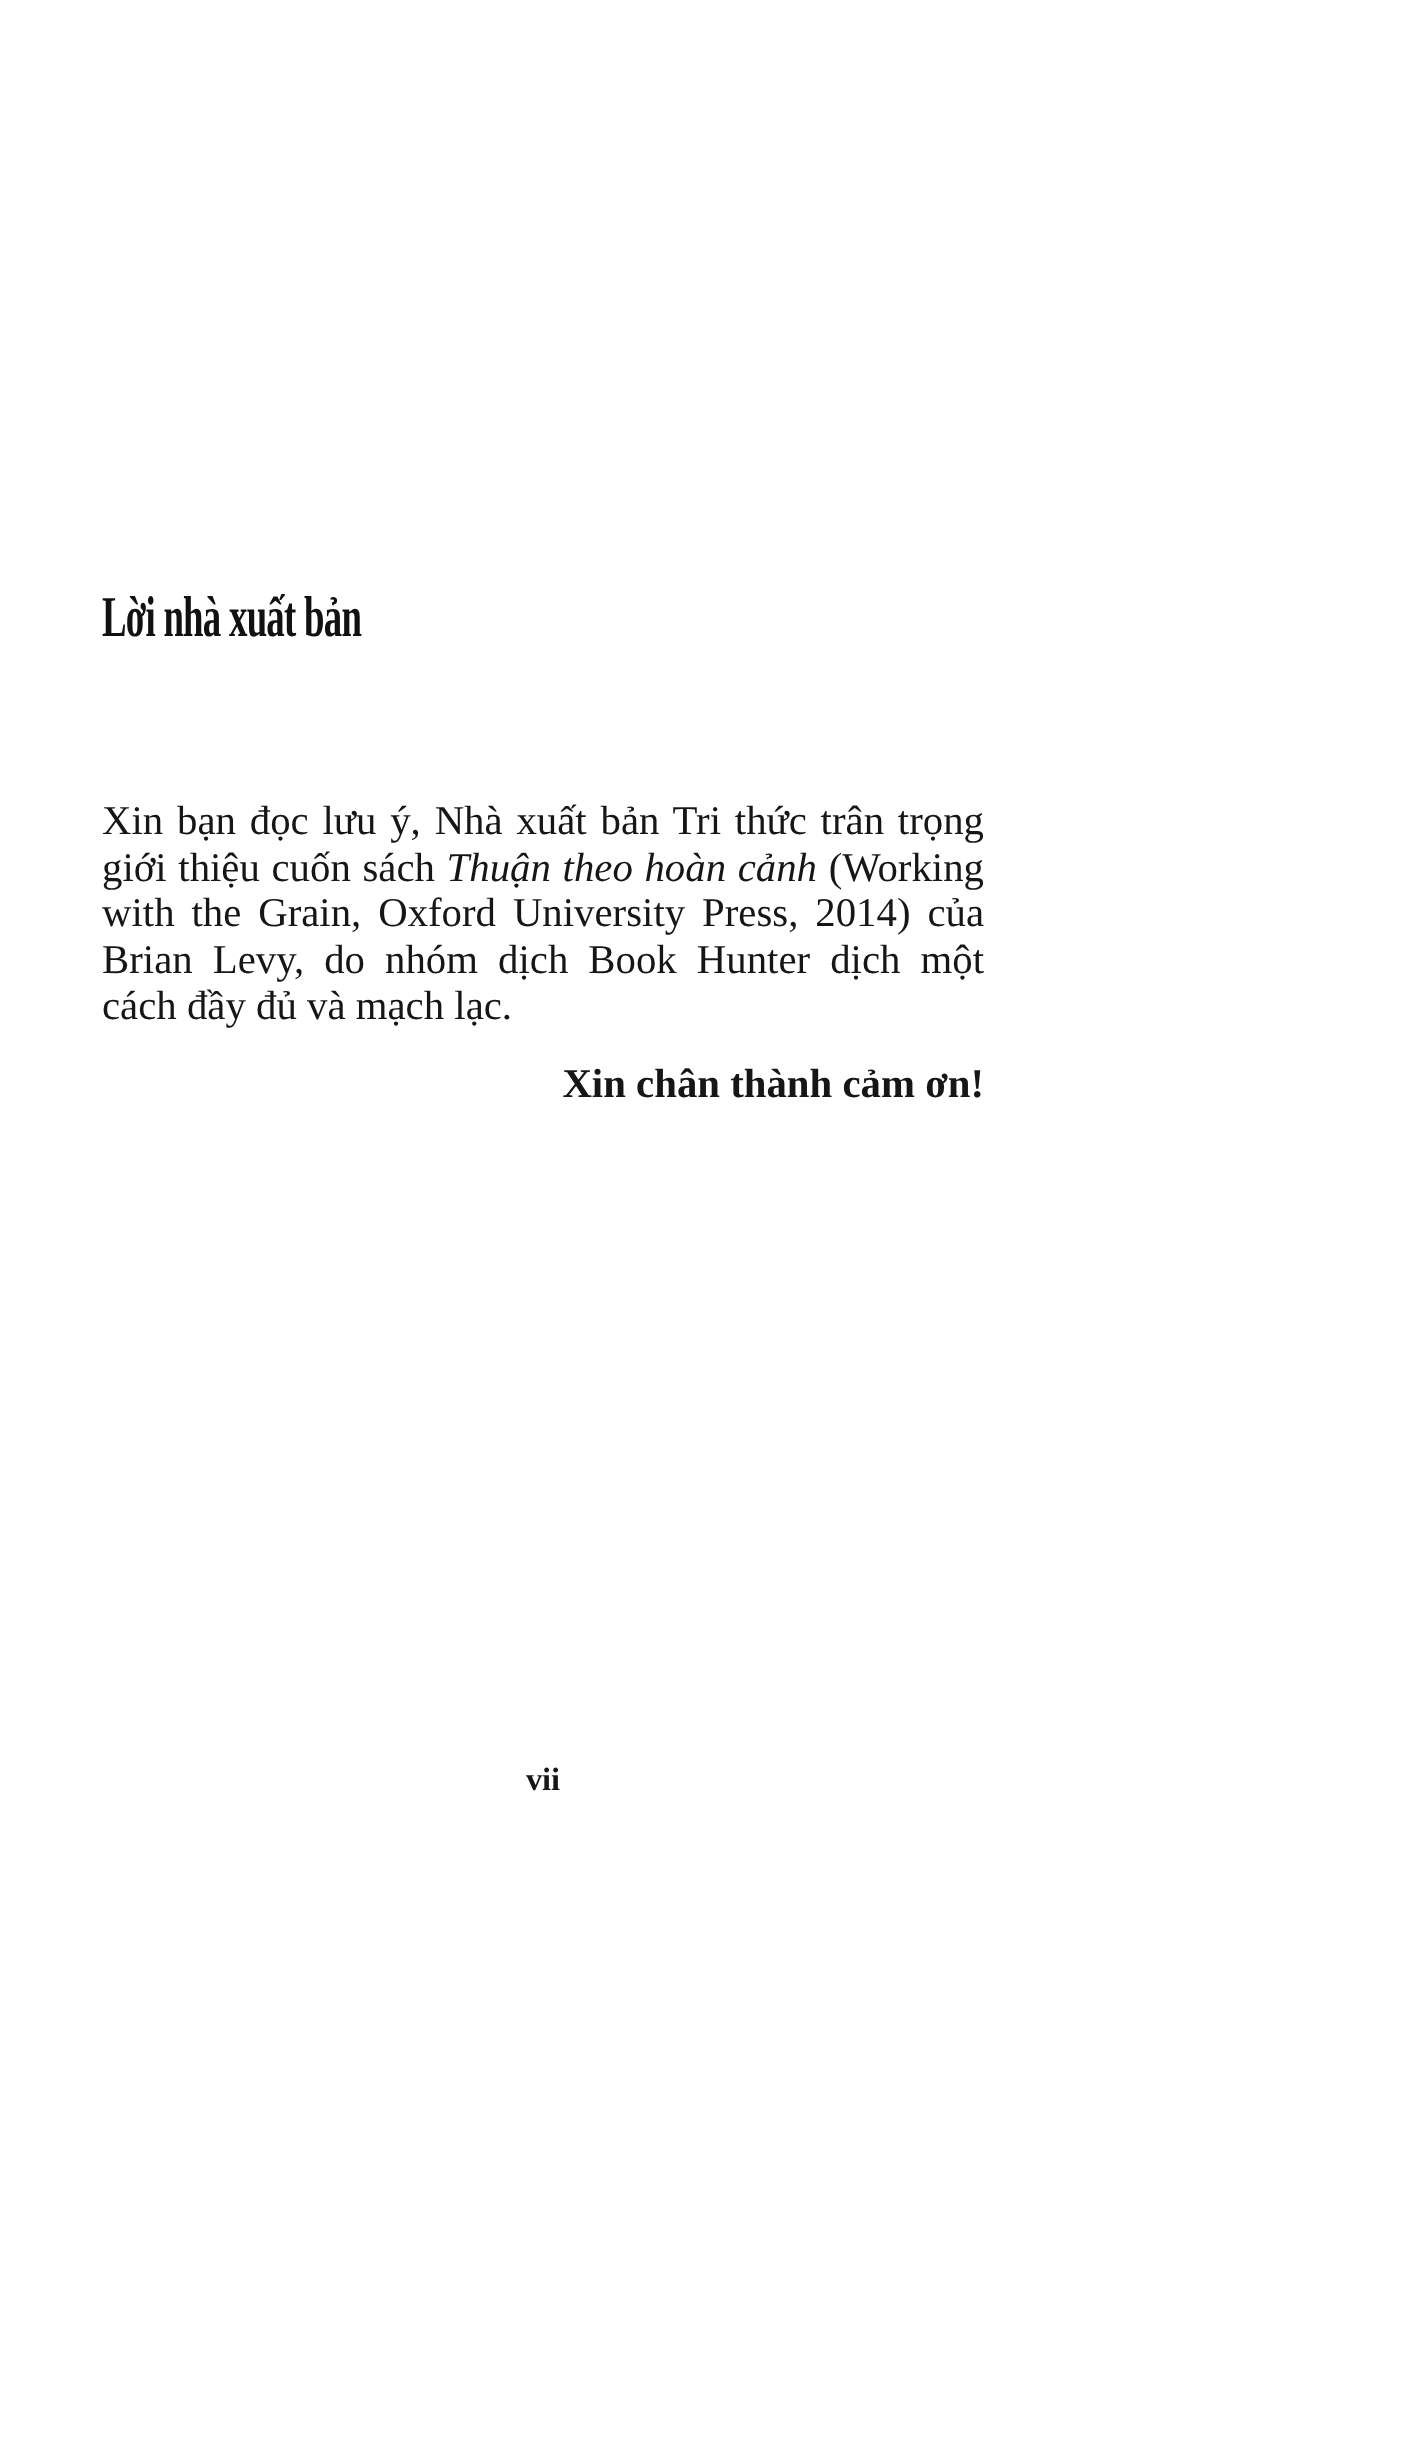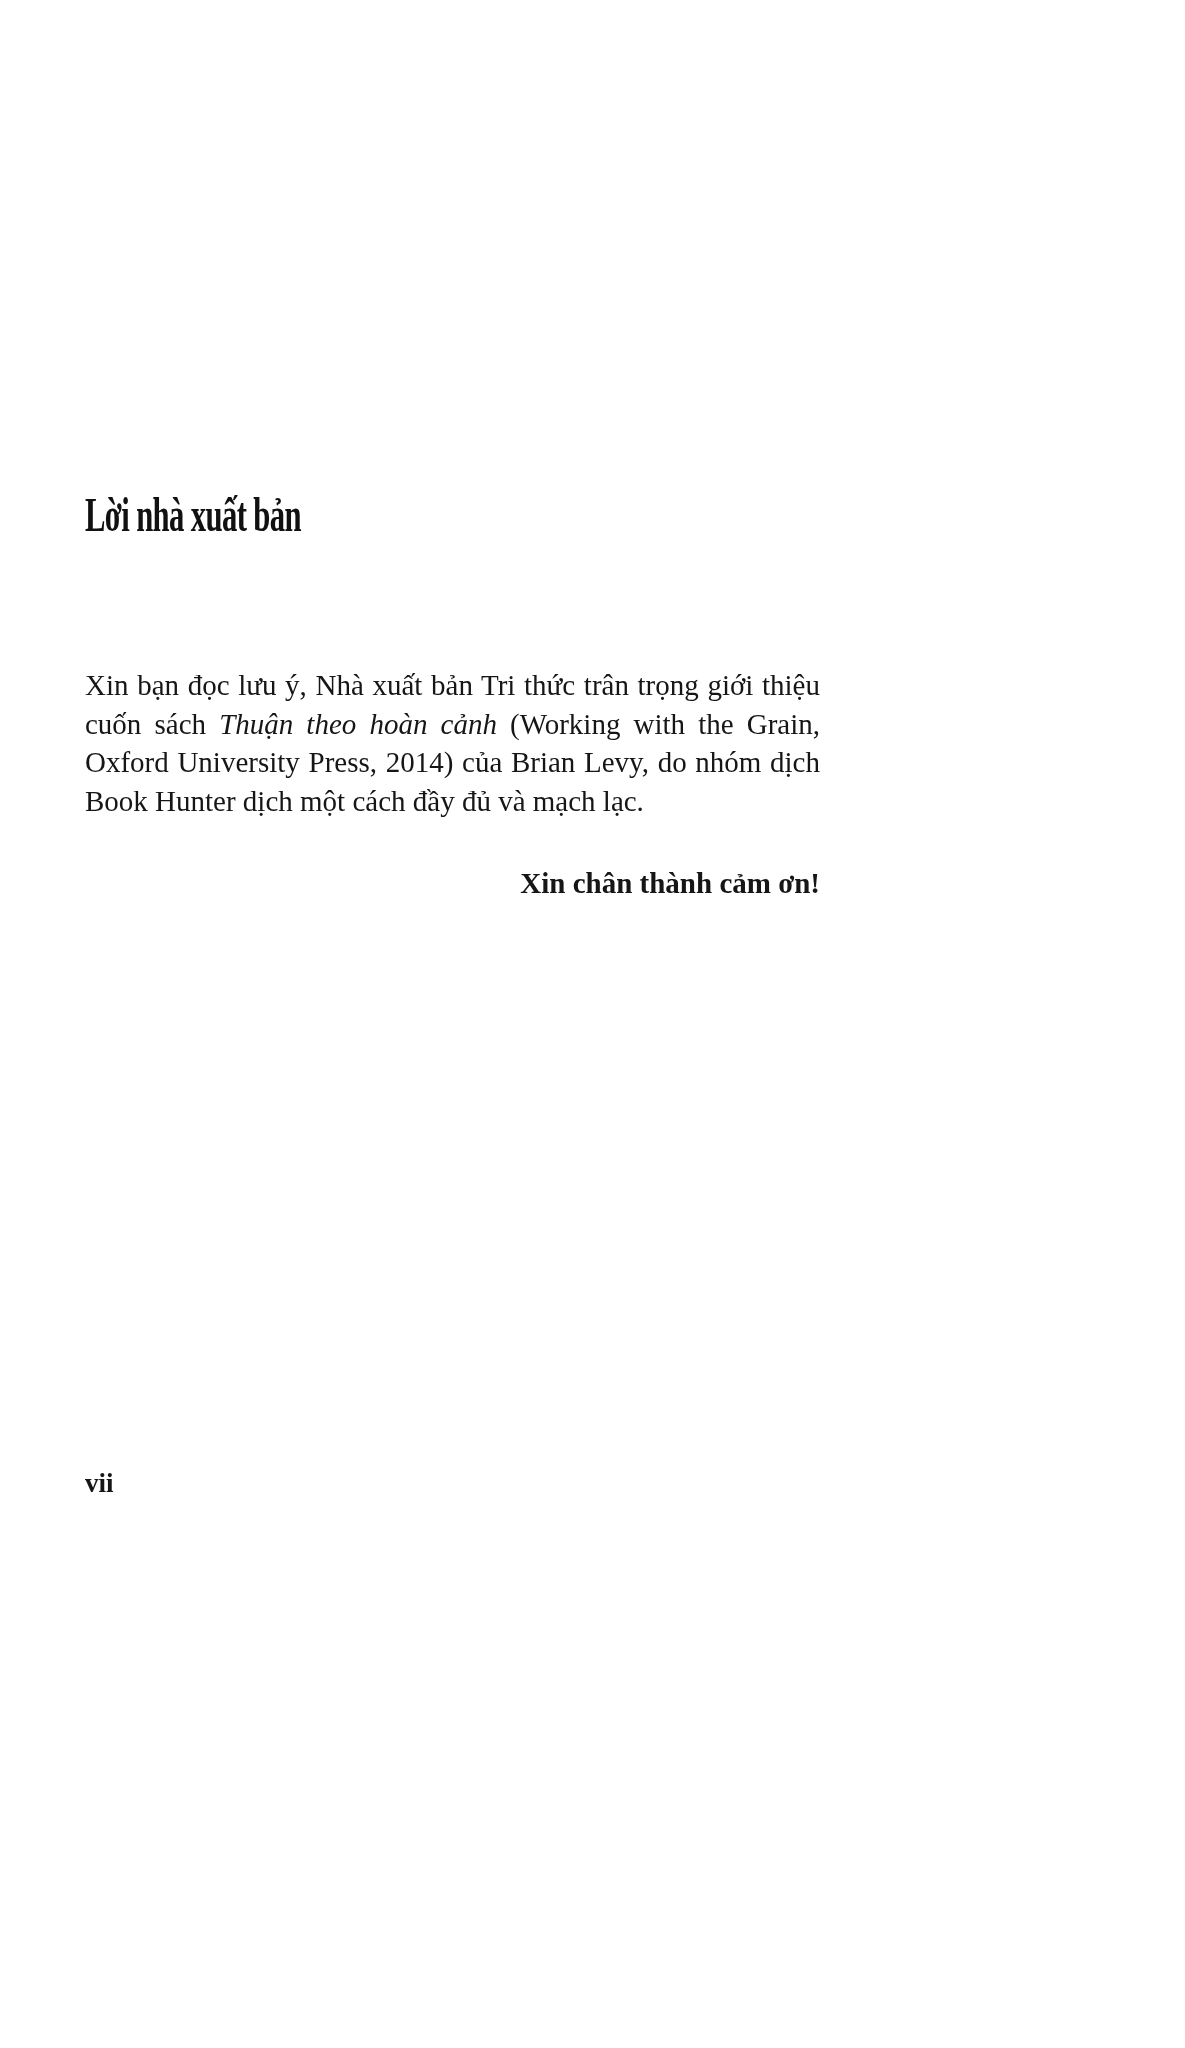--- a/index.html
+++ b/index.html
@@ -28,42 +28,42 @@
     transform: scaleX(0.64);
     transform-origin: left center;
     white-space: nowrap;
     color: #111111;
   }
   .body {
     position: absolute;
     left: 85px;
     top: 666px;
     width: 735px;
-    font-size: 29px;
+    font-size: 34px;
     line-height: 38.6px;
     text-align: justify;
     color: #161616;
   }
   .para {
     margin: 0;
   }
   .para.indent {
     text-indent: 46px;
   }
   .closing {
-    margin: 44px 0 0 0;
+    margin: 26px 0 0 0;
     text-align: right;
     font-weight: bold;
   }
   .page-number {
     position: absolute;
     left: 85px;
     width: 735px;
     top: 1468px;
-    text-align: left;
+    text-align: center;
     font-size: 27px;
     font-weight: bold;
     color: #161616;
   }
 </style>
 </head>
 <body>
 
 <div class="page">
 

